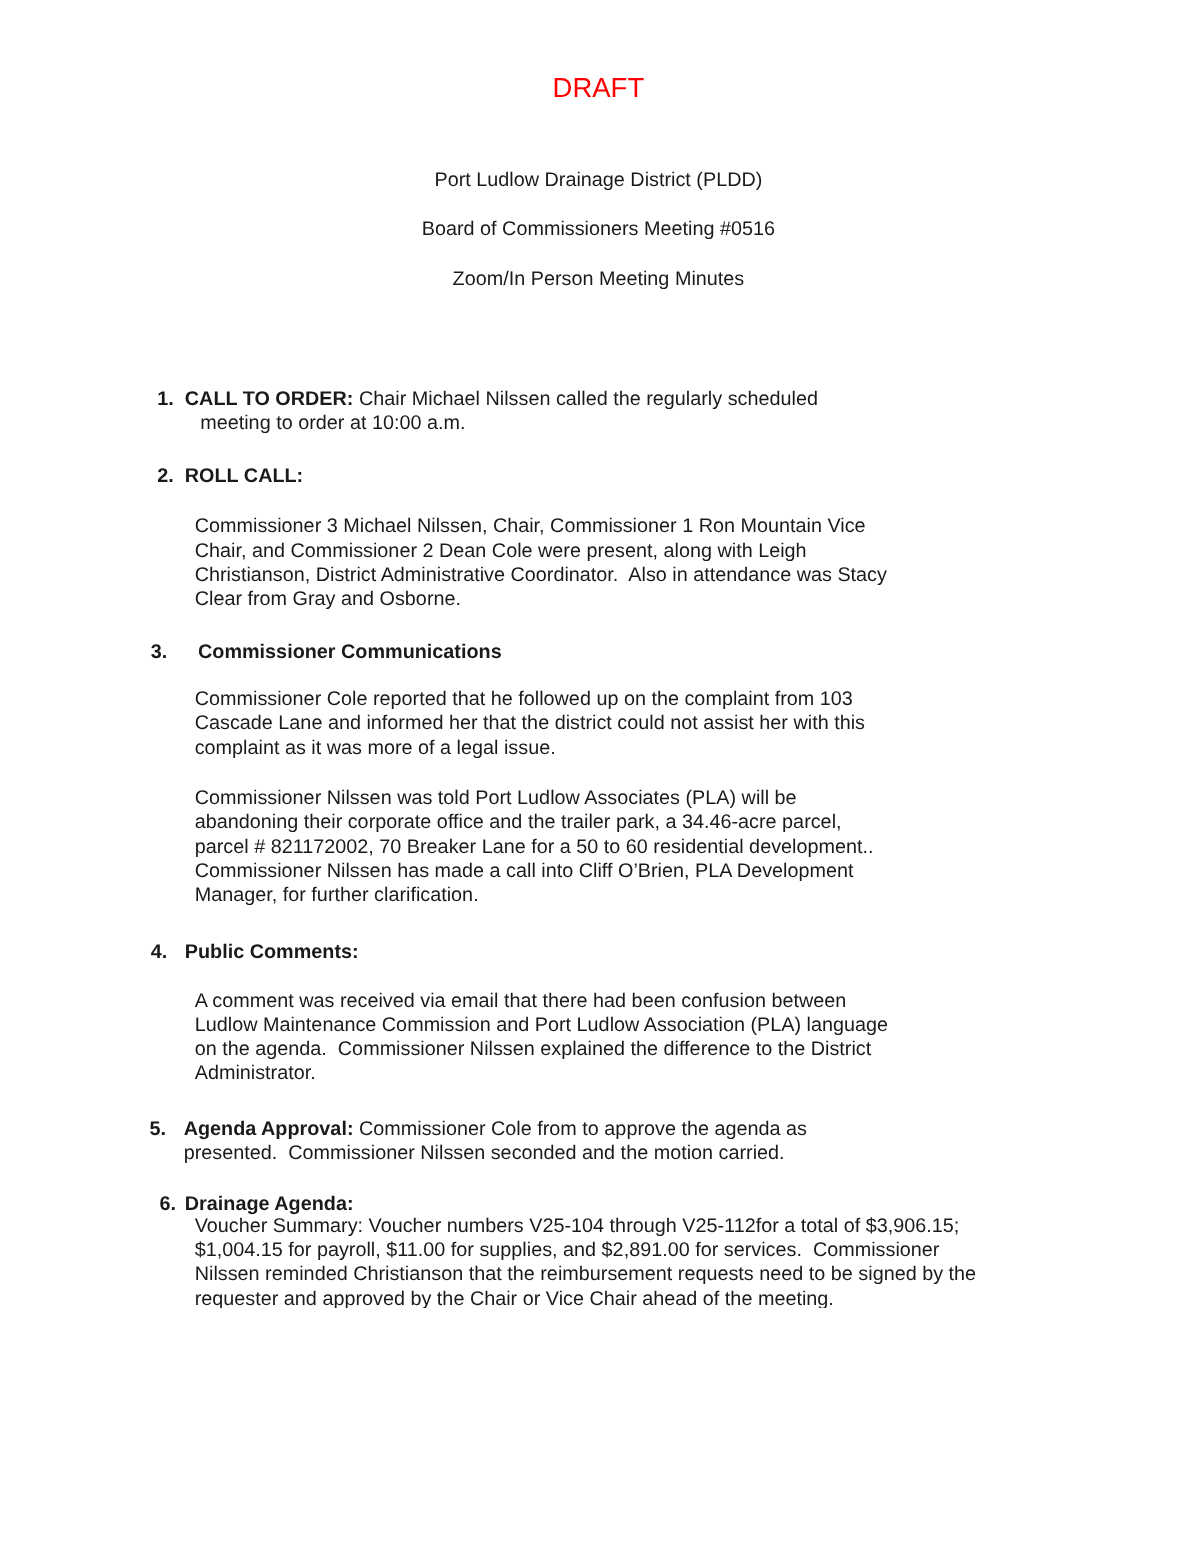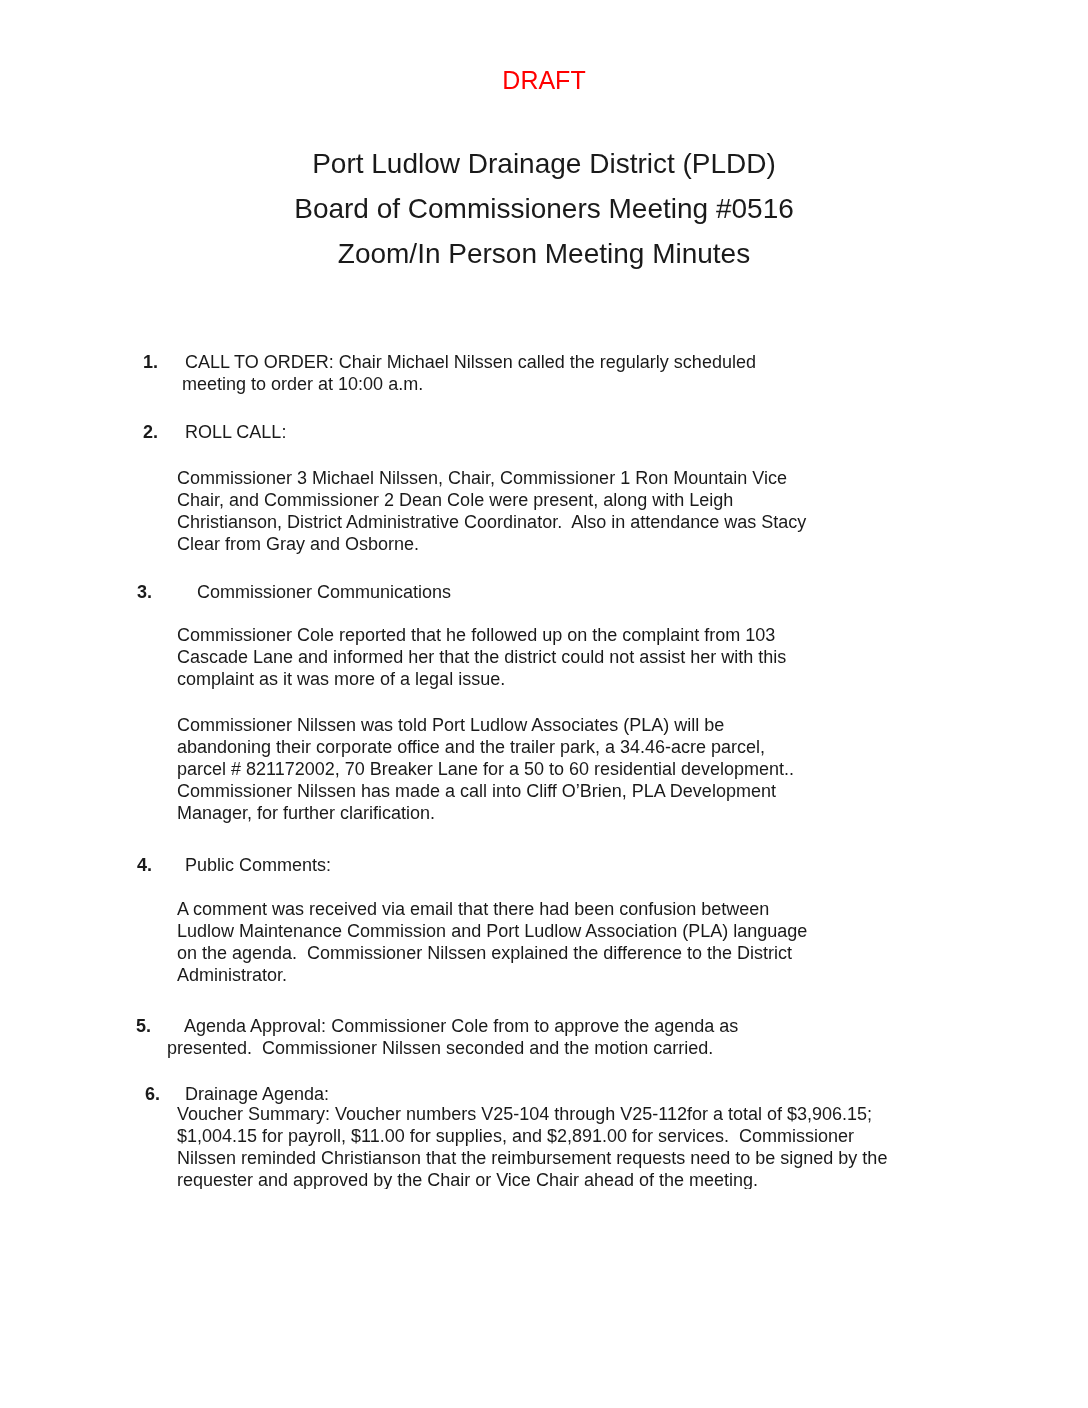--- a/index.html
+++ b/index.html
@@ -23,32 +23,32 @@
     color: #ff0000;
     font-size: 25px;
     line-height: 32px;
   }
   .title-block {
     position: absolute;
     top: 141px;
     left: 0;
     width: 100%;
     text-align: center;
-    font-size: 28px;
+    font-size: 18px;
     line-height: 45px;
   }
   .item { position: absolute; }
   .item .num {
     position: absolute;
     left: 0;
     top: 0;
     font-weight: 700;
   }
   .item .content { white-space: pre; }
-  .item .content b { font-weight: 400; margin-left: 17px; }
+  .item .content b { font-weight: 700; }
   
   .item-1 { left: 143px; top: 351px; }
   .item-1 .content { margin-left: 39px; text-indent: -14px; }
   .item-2 { left: 143px; top: 421px; }
   .item-2 .content { margin-left: 25px; }
   .item-3 { left: 137px; top: 581px; }
   .item-3 .content { margin-left: 43px; }
   .item-4 { left: 137px; top: 854px; }
   .item-4 .content { margin-left: 31px; }
   .item-5 { left: 136px; top: 1015px; }

